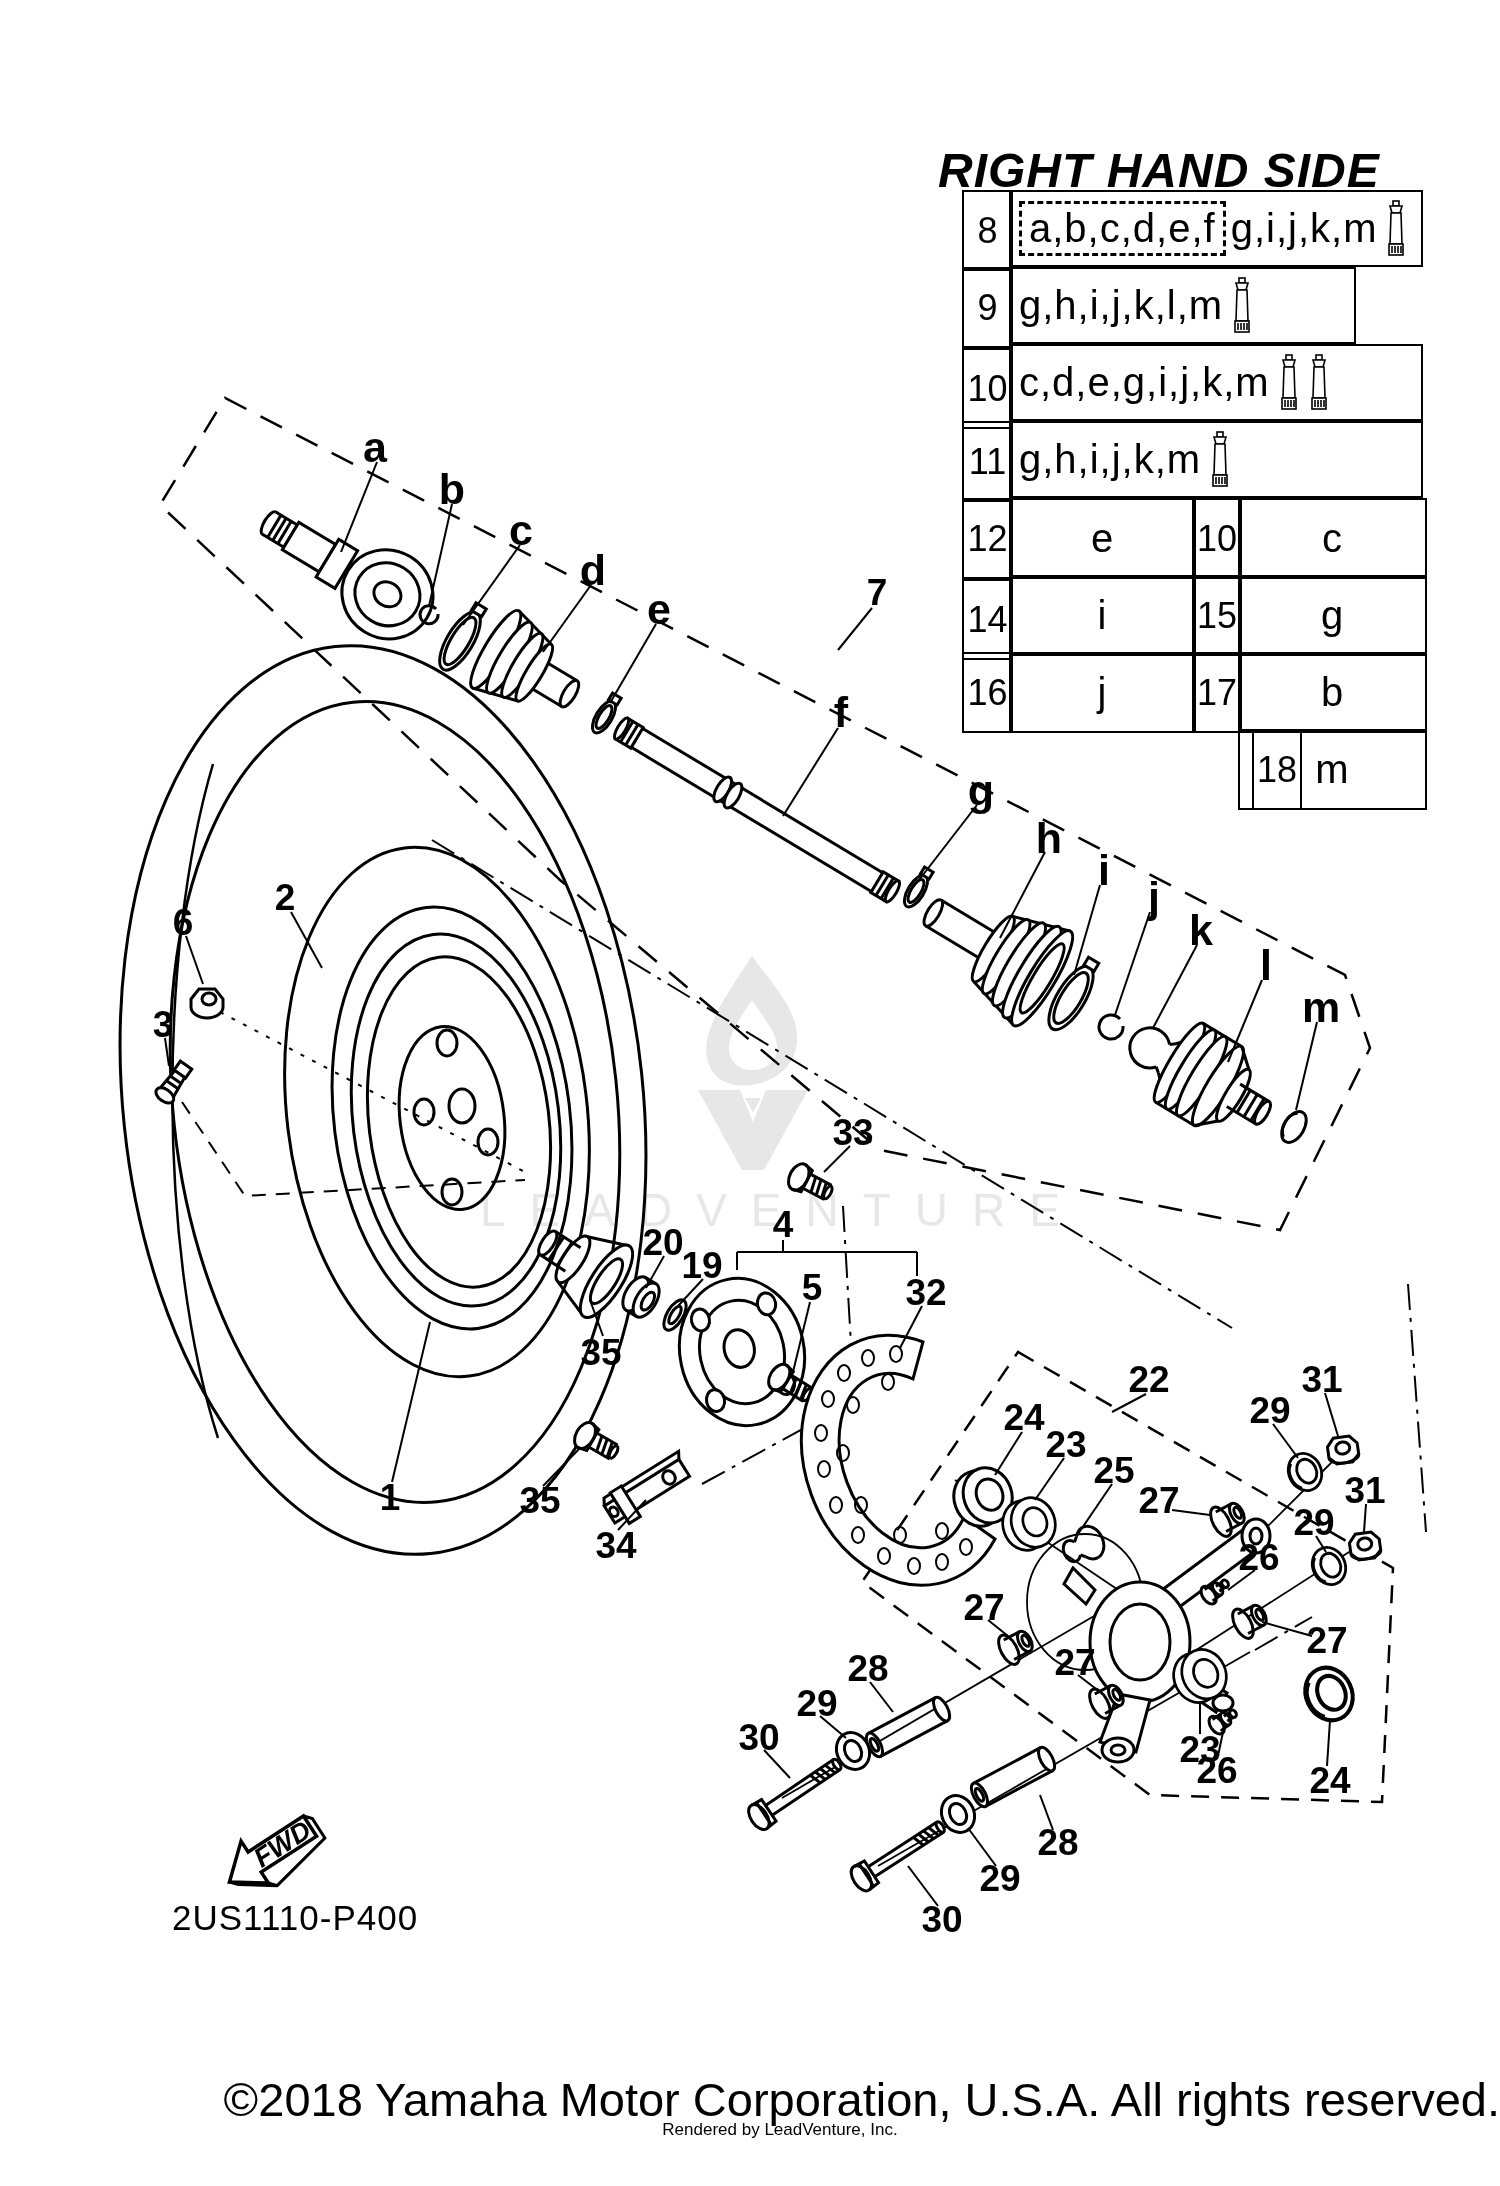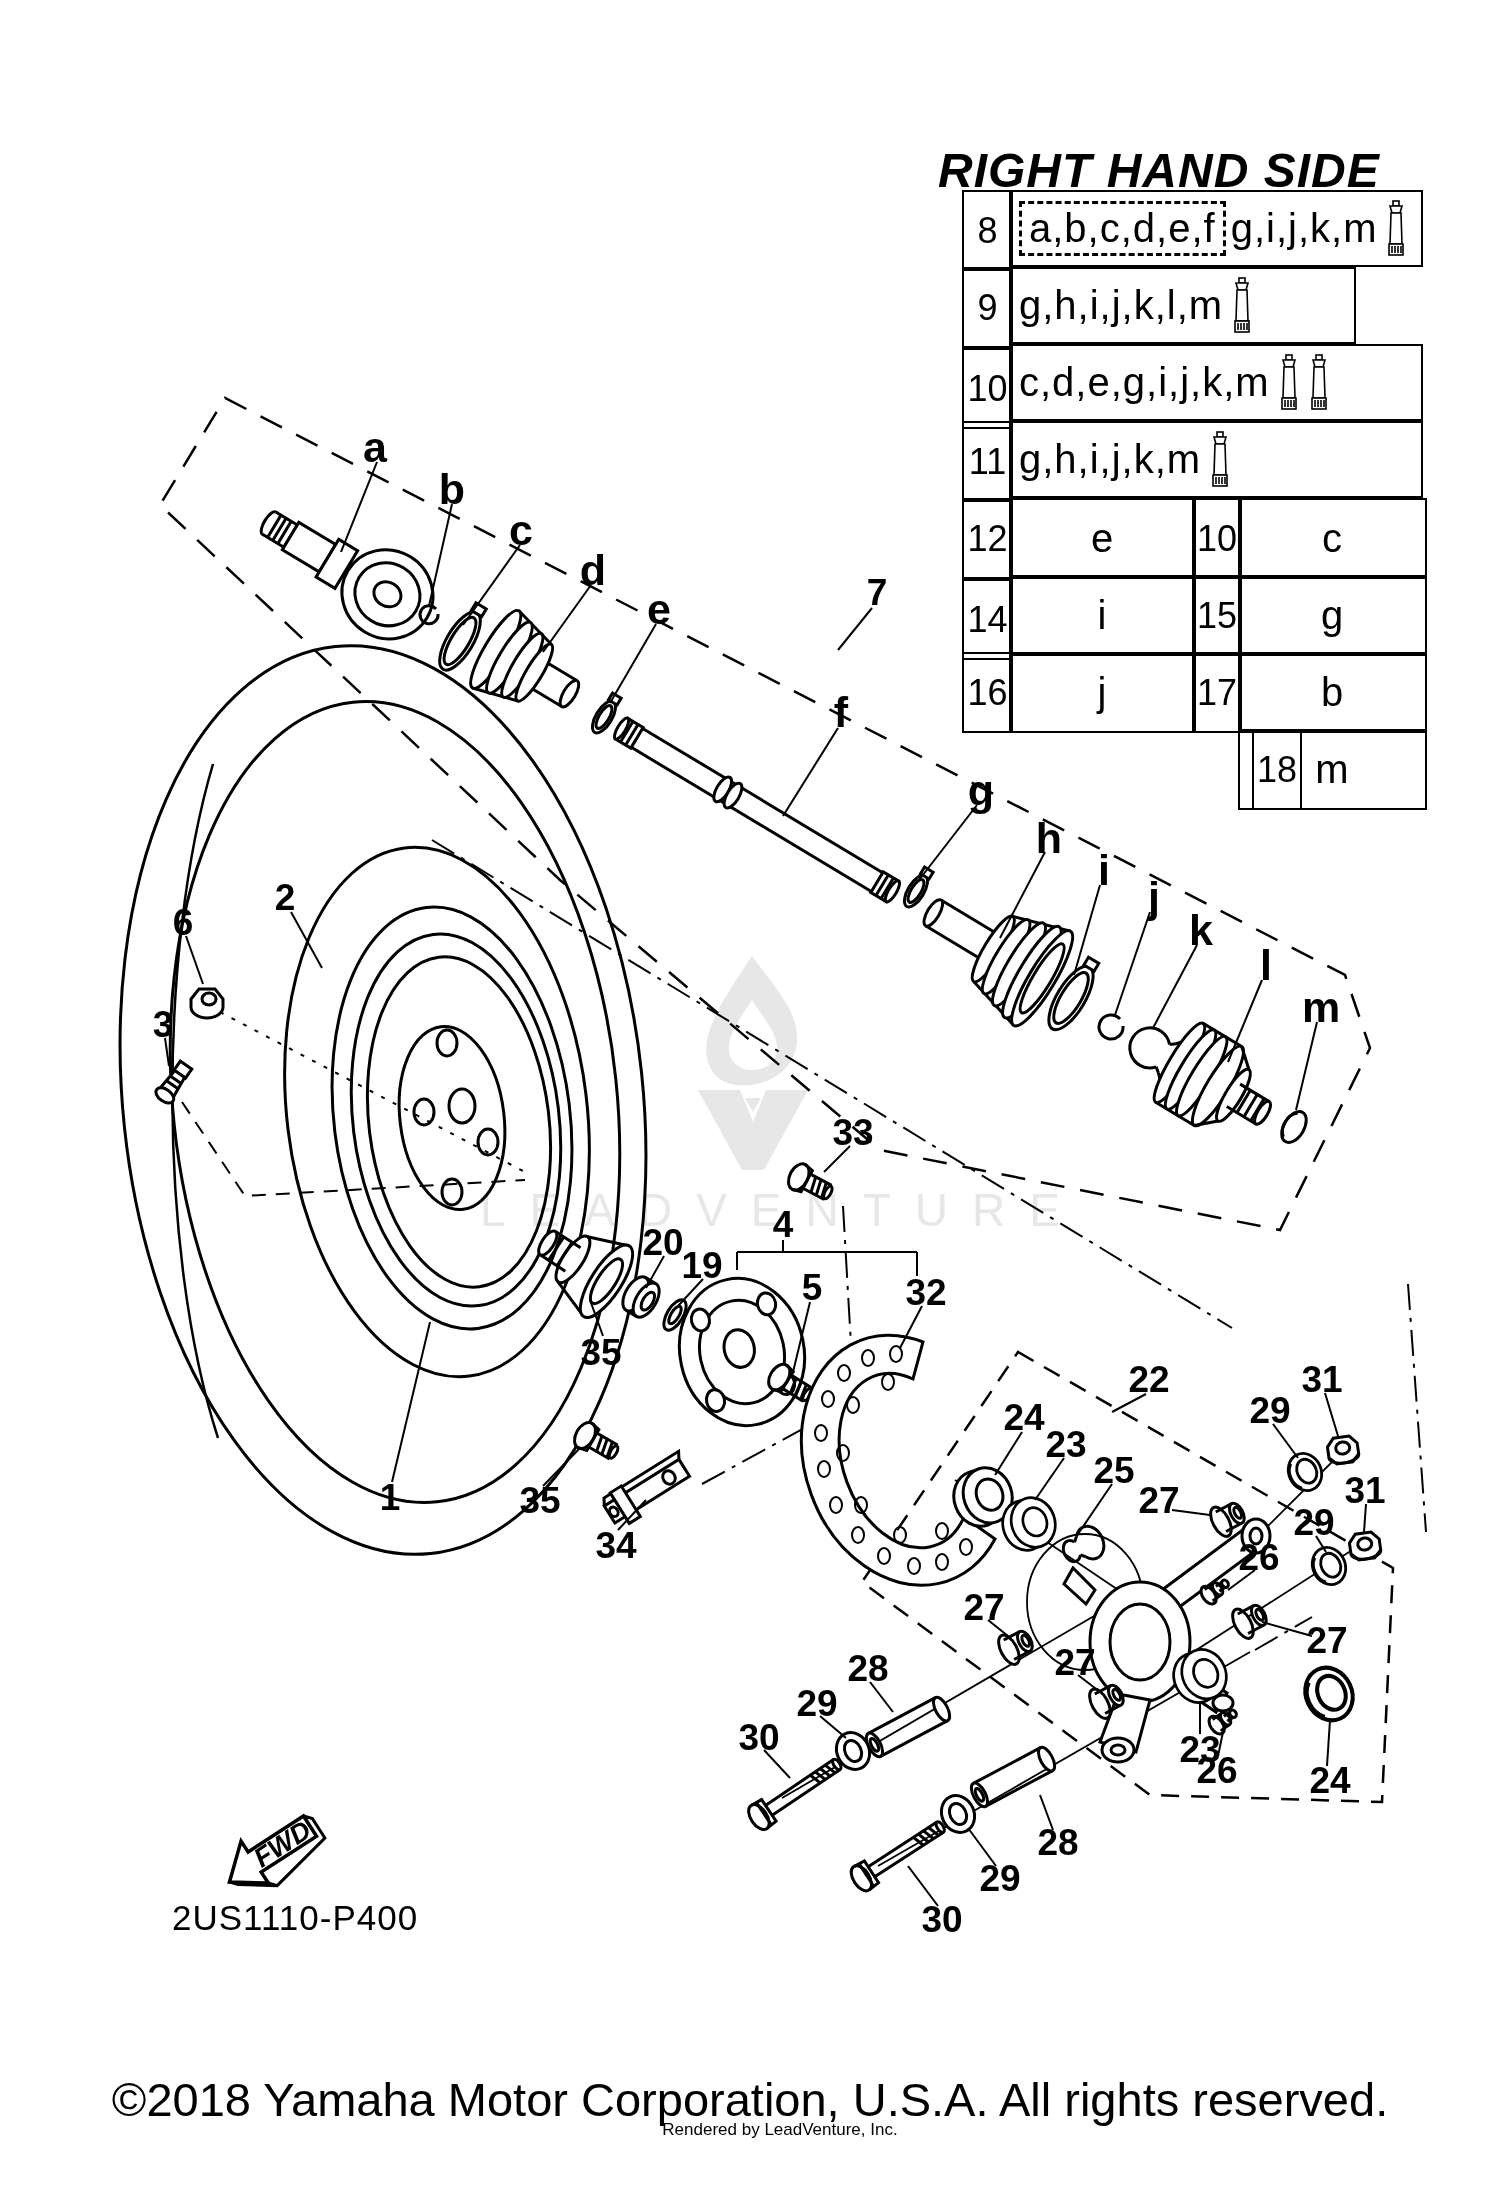--- a/index.html
+++ b/index.html
@@ -24,21 +24,21 @@
     position:absolute;border:2px solid #000;box-sizing:content-box;
     display:flex;align-items:center;justify-content:center;
     font-size:40px;letter-spacing:1px;background:transparent;z-index:6;white-space:nowrap;
   }
   .cell.num{font-size:36px;letter-spacing:0}
   .cell.vals{justify-content:flex-start;padding-left:8px;box-sizing:border-box}
   .dashedbox{border:3px dashed #000;padding:2px 7px;margin-right:5px;display:inline-block}
   .tube{margin-left:8px;flex:0 0 auto}
   
   #partcode{position:absolute;left:172px;top:1898px;font-size:35px;z-index:6;letter-spacing:1px}
-  #copyright{position:absolute;left:0;top:2072px;width:1500px;text-align:center;font-size:47px;z-index:6;white-space:nowrap}
+  #copyright{position:absolute;left:0;top:2072px;width:1500px;text-align:right;font-size:47px;z-index:6;white-space:nowrap}
   #renderedby{position:absolute;left:0;top:2120px;width:1560px;text-align:center;font-size:17px;z-index:7}
   
   #wm-text{
     position:absolute;left:480px;top:1183px;z-index:0;
     font-size:46px;letter-spacing:24px;color:#e7e7e7;white-space:nowrap;
   }
   #art{position:absolute;left:0;top:0;z-index:2}
 </style>
 </head>
 <body>

